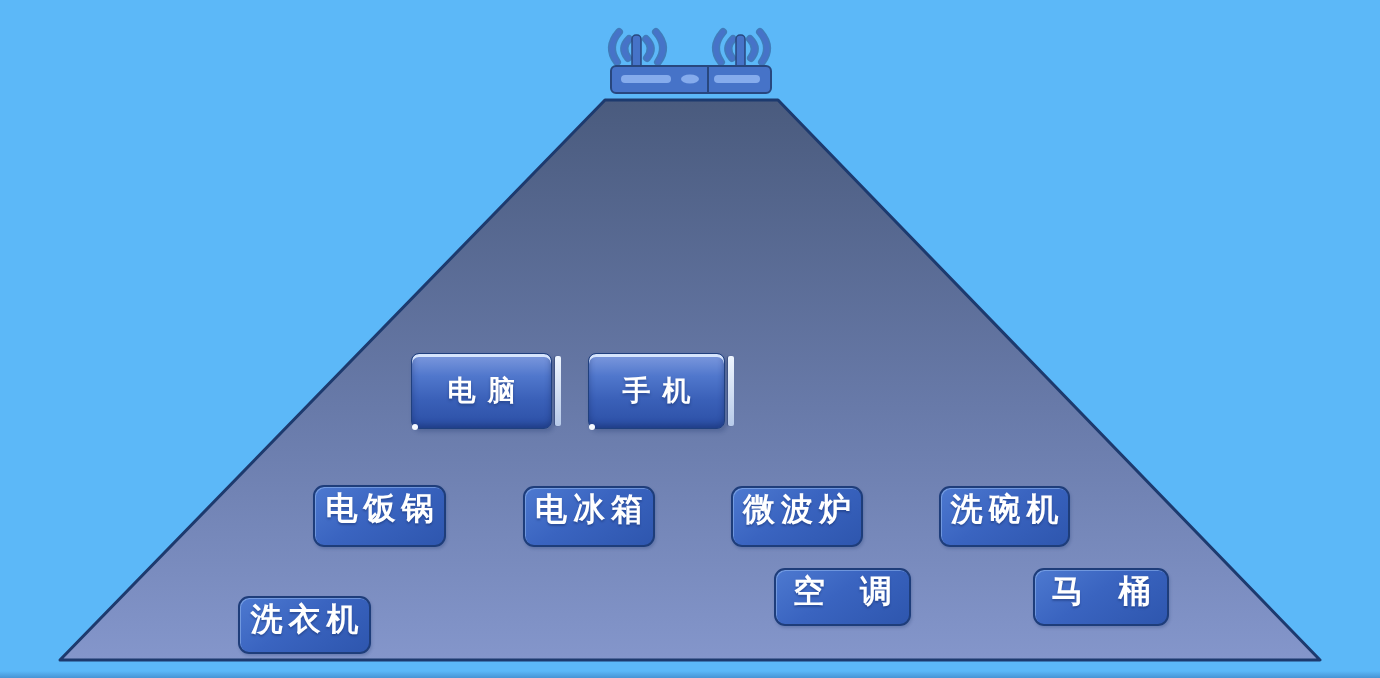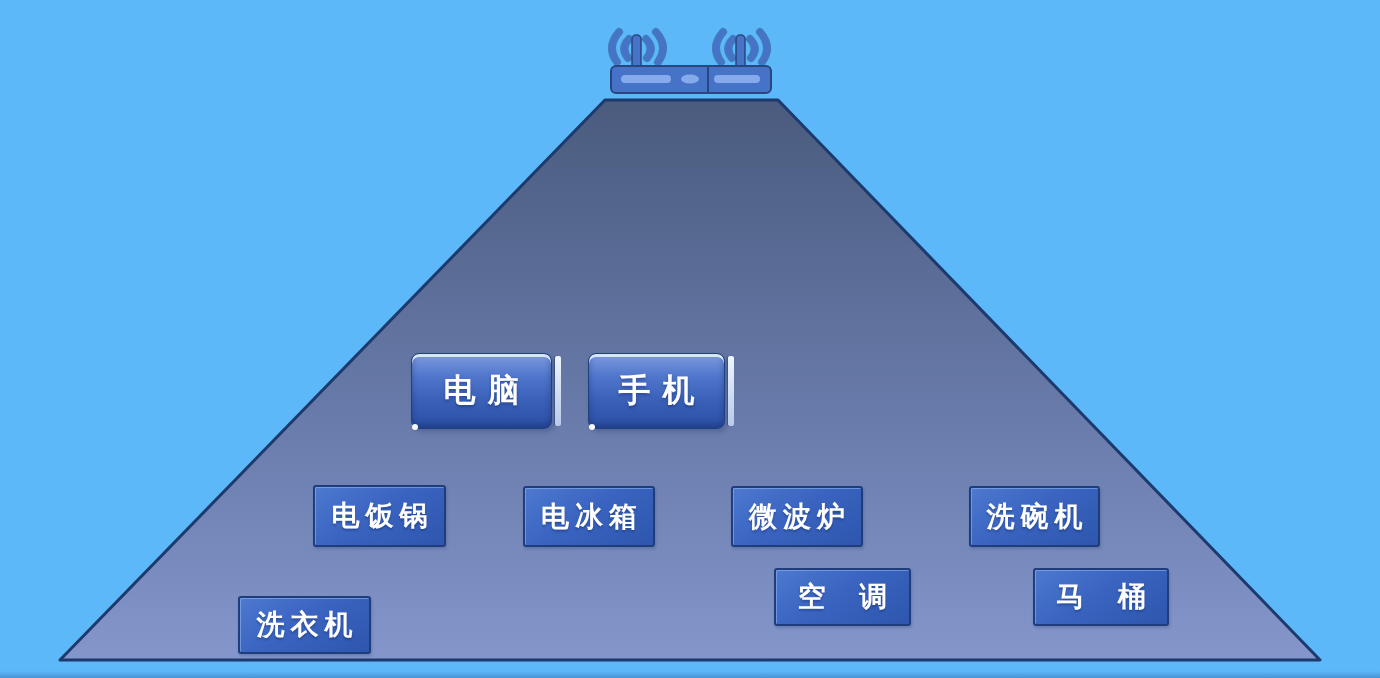--- a/index.html
+++ b/index.html
@@ -19,21 +19,21 @@
 
   
   .btn1{
     position:absolute;height:74px;
     border-radius:8px;
     background:linear-gradient(180deg,#7e9ade 0%,#5077cc 30%,#3a60b8 62%,#2b4fa5 100%);
     border:1px solid #20407e;
     box-shadow:inset 0 3px 0 rgba(222,236,255,.92),
                inset 0 -3px 6px rgba(13,30,80,.38),
                2px 3px 4px rgba(20,45,100,.25);
-    color:#fff;font-weight:bold;font-size:32px;
+    color:#fff;font-weight:bold;font-size:28px;
     display:flex;align-items:center;justify-content:center;
     text-shadow:0 2px 3px rgba(15,35,85,.40);
   }
   .btn1::after{ 
     content:"";position:absolute;right:-10px;top:2px;bottom:2px;width:6px;
     background:linear-gradient(180deg,#eef5fe,#b7cae9);
     border-radius:2px;
     box-shadow:-1px 0 1px rgba(25,45,95,.45);
   }
   .btn1::before{ 
@@ -41,24 +41,24 @@
     border-radius:50%;background:#f4f9ff;
   }
   .btn1 span{letter-spacing:12px;margin-right:-12px;white-space:pre;}
   .btn1.latin span{letter-spacing:3px;margin-right:-3px;}
 
   
   .btn2{
     position:absolute;height:54px;
     background:linear-gradient(145deg,#4d79d0 0%,#3a64c0 45%,#2e56ae 100%);
     border:2px solid #1e3d7a;
-    border-radius:3px;
+    border-radius:11px;
     box-shadow:inset 1px 1px 0 rgba(150,185,240,.55),1px 2px 3px rgba(20,45,100,.22);
-    color:#fff;font-weight:bold;font-size:28px;
-    display:flex;align-items:center;justify-content:center;
+    color:#fff;font-weight:bold;font-size:32px;
+    display:flex;align-items:flex-start;justify-content:center;
     text-shadow:0 2px 2px rgba(15,35,85,.35);
   }
   .btn2 span{letter-spacing:6px;margin-right:-6px;white-space:pre;}
   .btn2.wide span{letter-spacing:12px;margin-right:-12px;}
 </style>
 </head>
 <body>
 
 <div class="stage">
 
@@ -118,21 +118,21 @@
 
   <div class="btn2" style="left:313px;top:485px;width:129px;height:58px;">
     <span>电饭锅</span>
   </div>
   <div class="btn2" style="left:523px;top:486px;width:128px;height:57px;">
     <span>电冰箱</span>
   </div>
   <div class="btn2" style="left:731px;top:486px;width:128px;height:57px;">
     <span>微波炉</span>
   </div>
-  <div class="btn2" style="left:969px;top:486px;width:127px;height:57px;font-family:Liberation Mono, monospace;">
+  <div class="btn2" style="left:939px;top:486px;width:127px;height:57px;font-family:Liberation Mono, monospace;">
     <span>洗碗机</span>
   </div>
 
   <div class="btn2" style="left:238px;top:596px;width:129px;height:54px;">
     <span>洗衣机</span>
   </div>
   <div class="btn2 wide" style="left:774px;top:568px;width:133px;height:54px;">
     <span>空 调</span>
   </div>
   <div class="btn2 wide" style="left:1033px;top:568px;width:132px;height:54px;">

